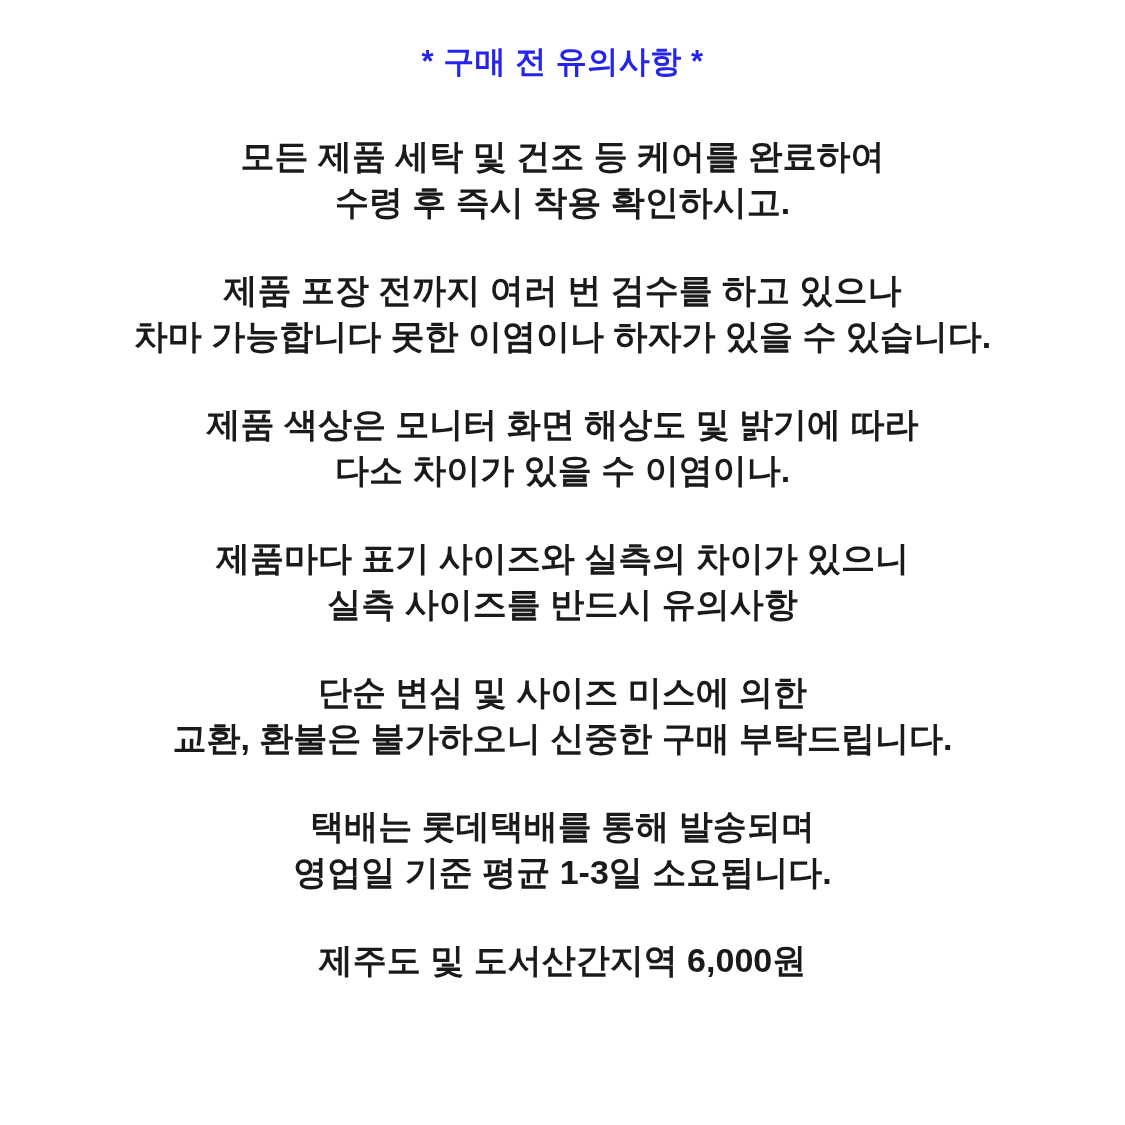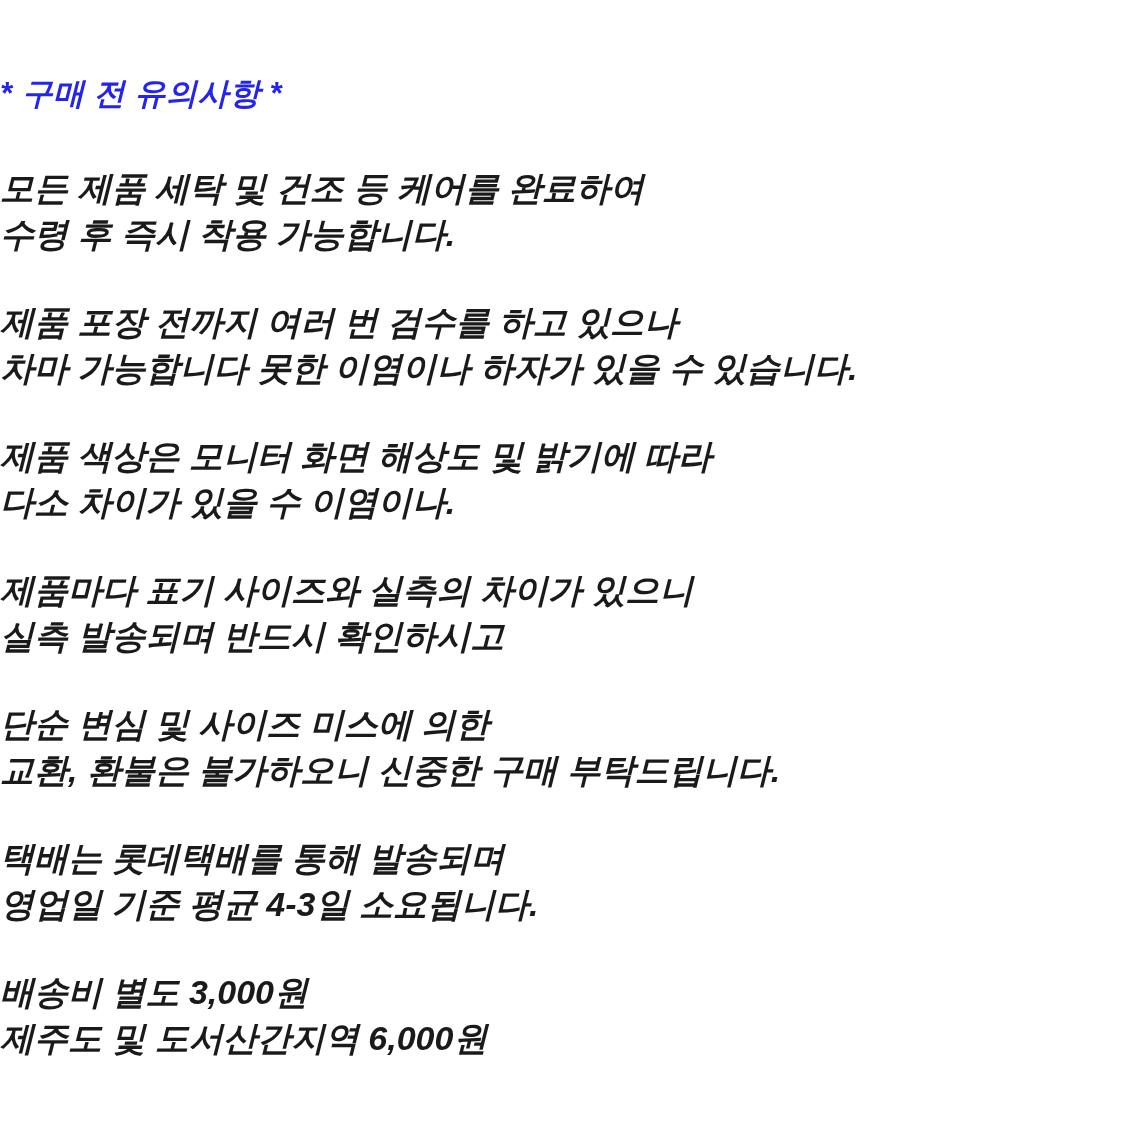--- a/index.html
+++ b/index.html
@@ -7,25 +7,25 @@
     padding: 0;
     background: #ffffff;
   }
   .page {
     width: 1125px;
     height: 1125px;
     margin: 0 auto;
     background: #ffffff;
     font-family: "Liberation Sans", "DejaVu Sans", sans-serif;
     font-weight: 700;
+    text-align: center;
     color: #1a1a1a;
     overflow: hidden;
     box-sizing: border-box;
-    padding-top: 70px;
-    font-style: italic;
+    padding-top: 38px;
   }
   .title {
     margin: 0 0 47px 0;
     font-size: 31px;
     line-height: 48px;
     font-weight: 700;
     letter-spacing: 0.5px;
   }
   .paragraph {
     margin: 0 0 42px 0;
@@ -40,40 +40,39 @@
   }
 </style>
 </head>
 <body>
 
 <div class="page" style="color: rgb(26, 26, 26);">
   <h1 class="title" style="color: rgb(36, 36, 236);">* 구매 전 유의사항 *</h1>
   <div id="paragraphs">
       <p class="paragraph">
         <span class="line">모든 제품 세탁 및 건조 등 케어를 완료하여</span>
-        <span class="line">수령 후 즉시 착용 가능합니다.</span>
+        <span class="line">수령 후 즉시 착용 확인하시고.</span>
       </p>
       <p class="paragraph">
         <span class="line">제품 포장 전까지 여러 번 검수를 하고 있으나</span>
         <span class="line">차마 가능합니다 못한 이염이나 하자가 있을 수 있습니다.</span>
       </p>
       <p class="paragraph">
         <span class="line">제품 색상은 모니터 화면 해상도 및 밝기에 따라</span>
         <span class="line">다소 차이가 있을 수 이염이나.</span>
       </p>
       <p class="paragraph">
         <span class="line">제품마다 표기 사이즈와 실측의 차이가 있으니</span>
-        <span class="line">실측 발송되며 반드시 확인하시고</span>
+        <span class="line">실측 사이즈를 반드시 유의사항</span>
       </p>
       <p class="paragraph">
         <span class="line">단순 변심 및 사이즈 미스에 의한</span>
         <span class="line">교환, 환불은 불가하오니 신중한 구매 부탁드립니다.</span>
       </p>
       <p class="paragraph">
         <span class="line">택배는 롯데택배를 통해 발송되며</span>
-        <span class="line">영업일 기준 평균 4-3일 소요됩니다.</span>
+        <span class="line">영업일 기준 평균 1-3일 소요됩니다.</span>
       </p>
       <p class="paragraph">
-        <span class="line">배송비 별도 3,000원</span>
         <span class="line">제주도 및 도서산간지역 6,000원</span>
       </p>
     </div>
 </div>
 
 </body></html>

